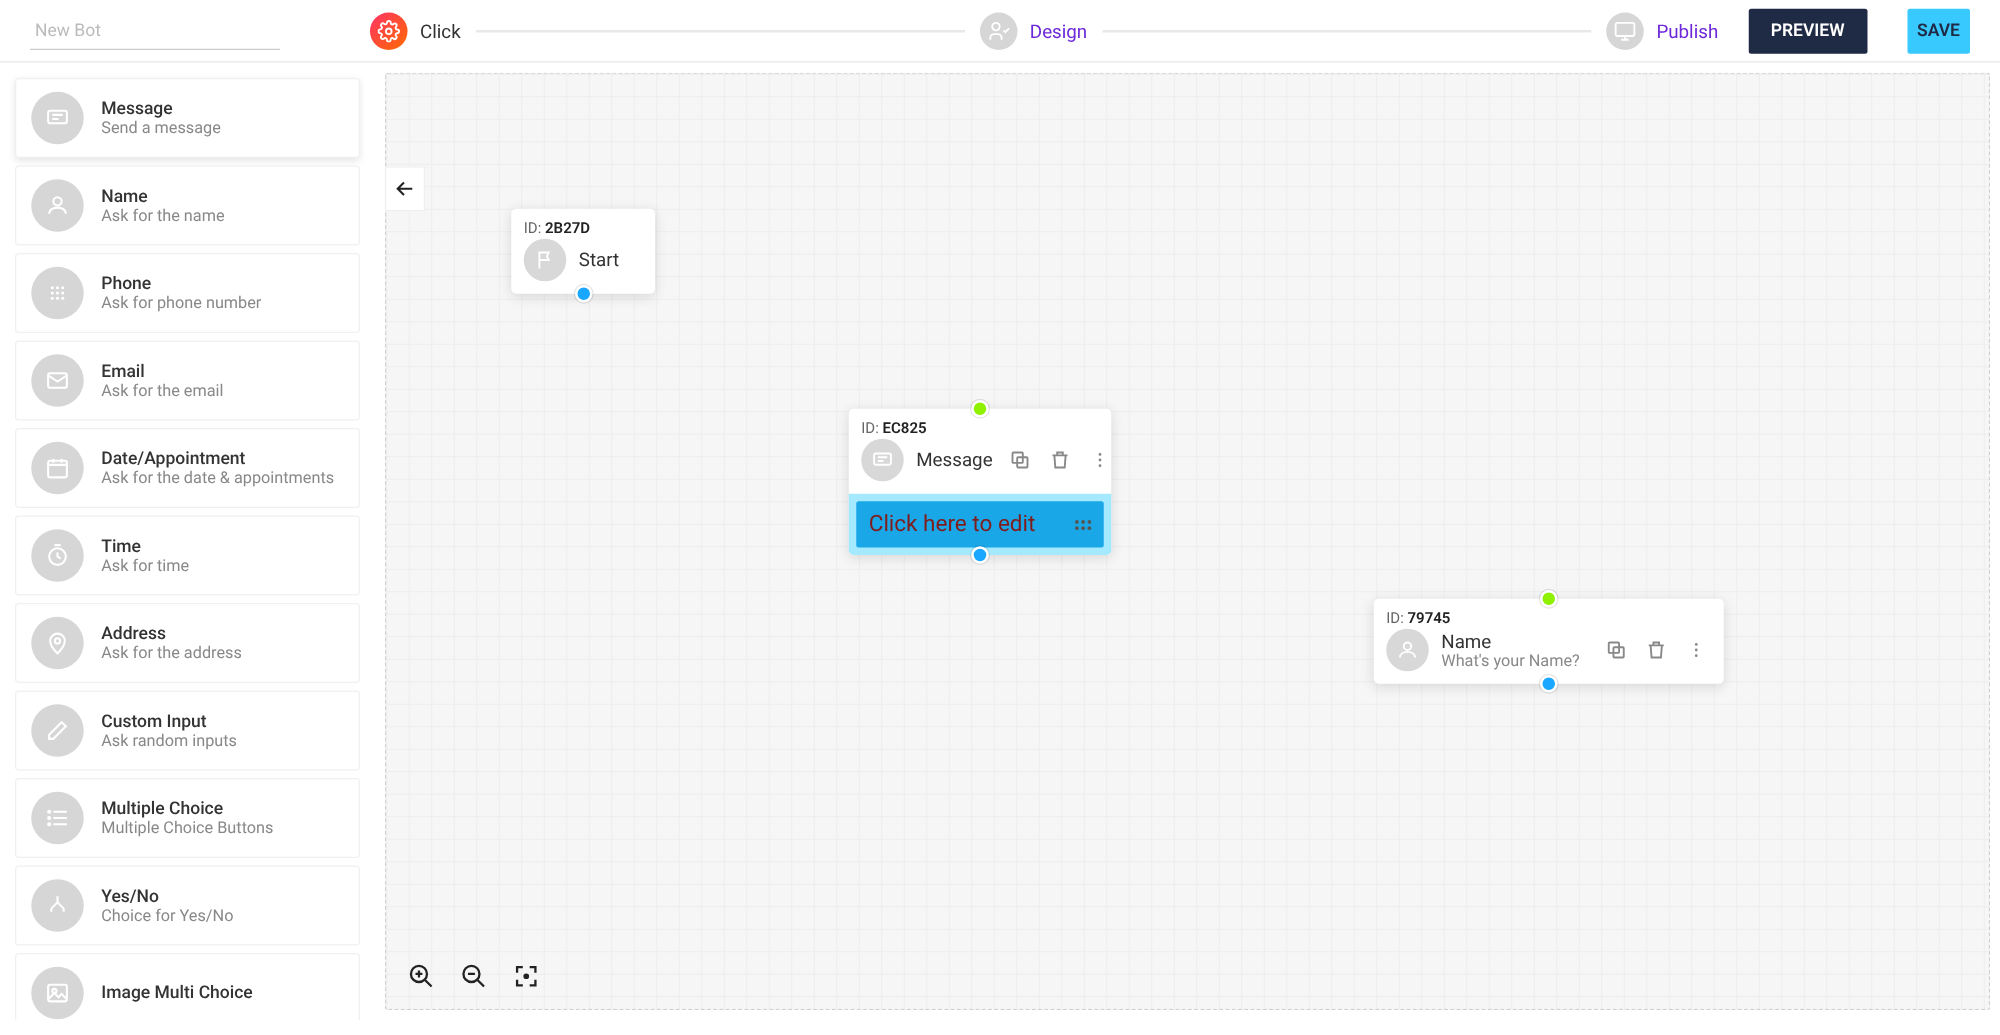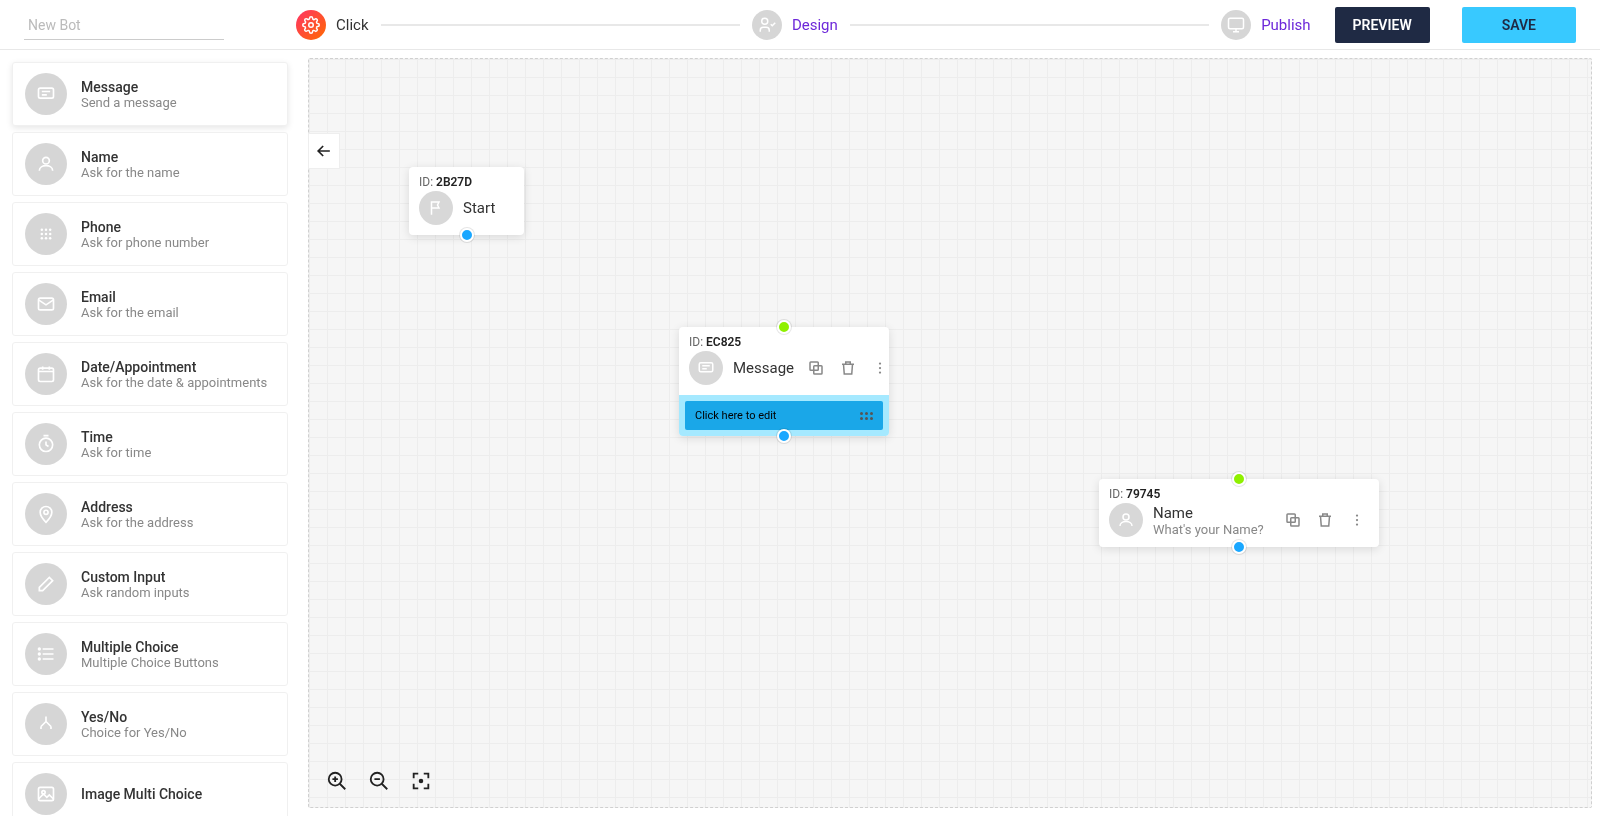--- a/index.html
+++ b/index.html
@@ -10,21 +10,21 @@
     .bot-name-input { width: 200px; border: none; border-bottom: 1px solid #ccc; padding: 8px 4px 6px; font-size: 14px; color: #999; outline: none; }
     .bot-name-input::placeholder { color: #bbb; }
     .steps { flex: 1; display: flex; align-items: center; gap: 12px; margin-left: 48px; }
     .step { display: flex; align-items: center; gap: 10px; }
     .step-icon { width: 30px; height: 30px; border-radius: 50%; background: #d6d6d6; display: flex; align-items: center; justify-content: center; color: #fff; }
     .step-icon.active { background: linear-gradient(135deg, #ff3366, #ff6a00); }
     .step-label { color: #6d28d9; font-size: 15px; }
     .step.active .step-label { color: #333; }
     .step-line { flex: 1; height: 2px; background: #e8e8e8; }
     .btn-preview { background: #1f2a44; color: #fff; border: none; padding: 10px 18px; font-size: 14px; font-weight: 600; border-radius: 2px; cursor: pointer; }
-    .btn-save { background: #38c9ff; color: #1f2a44; border: none; padding: 10px 40px; font-size: 14px; font-weight: 600; border-radius: 2px; cursor: pointer; margin-left: 8px; }
+    .btn-save { background: #38c9ff; color: #1f2a44; border: none; padding: 10px 8px; font-size: 14px; font-weight: 600; border-radius: 2px; cursor: pointer; margin-left: 8px; }
 
     
     .main { display: flex; height: 766px; }
 
     
     .sidebar { width: 300px; padding: 12px; overflow-y: auto; display: flex; flex-direction: column; gap: 6px; }
     .pal-item { background: #fff; border: 1px solid #f0f0f0; border-radius: 3px; padding: 10px 12px; display: flex; align-items: center; gap: 14px; cursor: grab; }
     .pal-item.selected { box-shadow: 0 2px 6px rgba(0,0,0,0.1); }
     .pal-icon { width: 42px; height: 42px; border-radius: 50%; background: #d6d6d6; flex-shrink: 0; display: flex; align-items: center; justify-content: center; color: #fff; }
     .pal-text { display: flex; flex-direction: column; }
@@ -57,21 +57,21 @@
     .node-sub { font-size: 13px; color: #888; }
     .node-actions { margin-left: auto; display: flex; gap: 8px; color: #888; }
     .node-action { width: 24px; height: 24px; display:flex; align-items:center; justify-content:center; cursor:pointer; }
 
     .port { width: 14px; height: 14px; border-radius: 50%; border: 2px solid #fff; position: absolute; box-shadow: 0 0 0 1px rgba(0,0,0,0.1); z-index: 3; }
     .port.out { background: #1aa7ff; bottom: -7px; }
     .port.in { background: #8ff000; top: -7px; }
 
     .node-message { width: 210px; }
     .edit-area { background: #a5e9ff; padding: 6px; border-radius: 0 0 4px 4px; }
-    .edit-hint { background: #1aa7e8; color: #000000; font-size: 11px; padding: 8px 10px; border-radius: 2px; display: flex; align-items: center; justify-content: space-between; cursor:pointer; }
+    .edit-hint { background: #1aa7e8; color: #7f1d1d; font-size: 18px; padding: 8px 10px; border-radius: 2px; display: flex; align-items: center; justify-content: space-between; cursor:pointer; }
     .grip { display: grid; grid-template-columns: repeat(3, 3px); grid-template-rows: repeat(2, 3px); gap: 2px; }
     .grip span { width: 3px; height: 3px; background: #555; border-radius: 50%; }
 
     .node-name { width: 280px; }
     .node-start { width: 115px; }
 
     .icon svg { width: 18px; height: 18px; }
     .pal-icon svg { width: 20px; height: 20px; }
   </style>
 </head>

